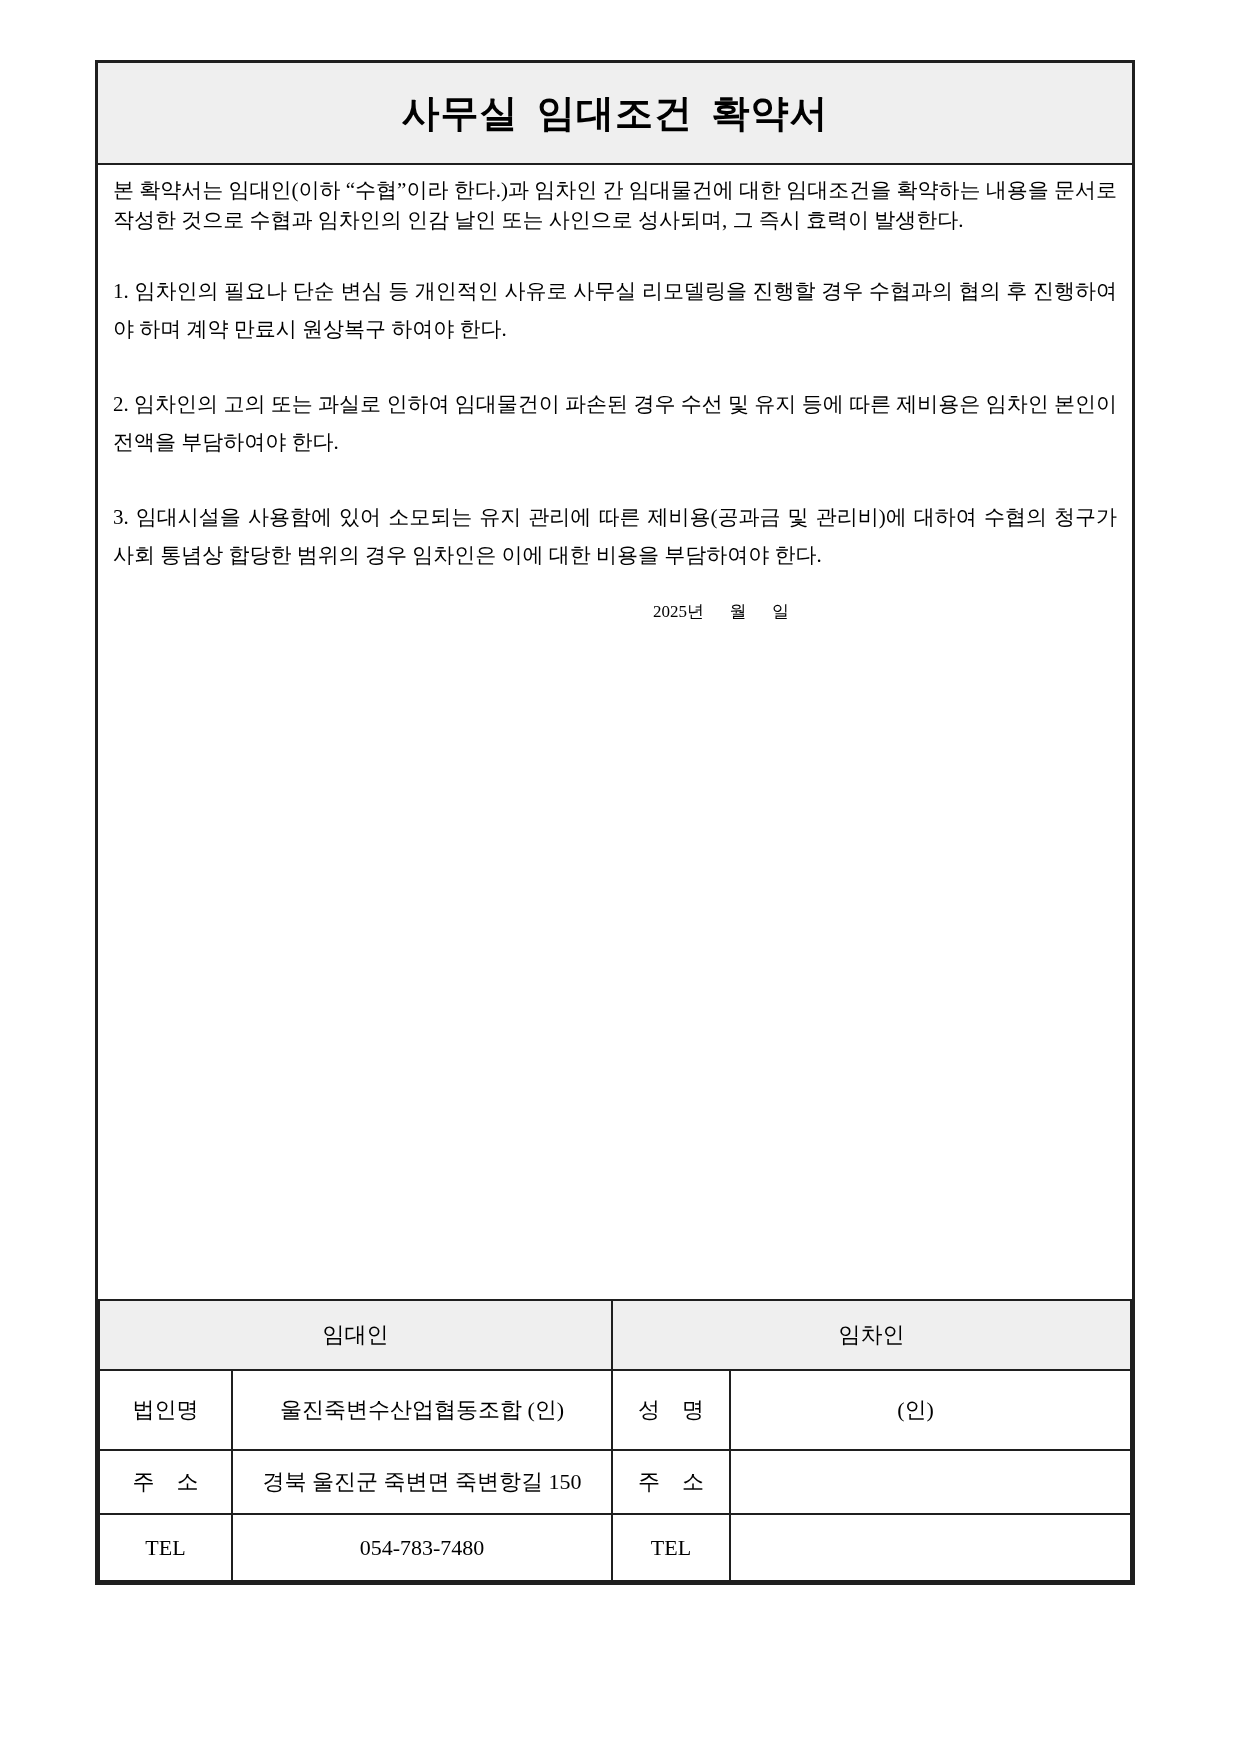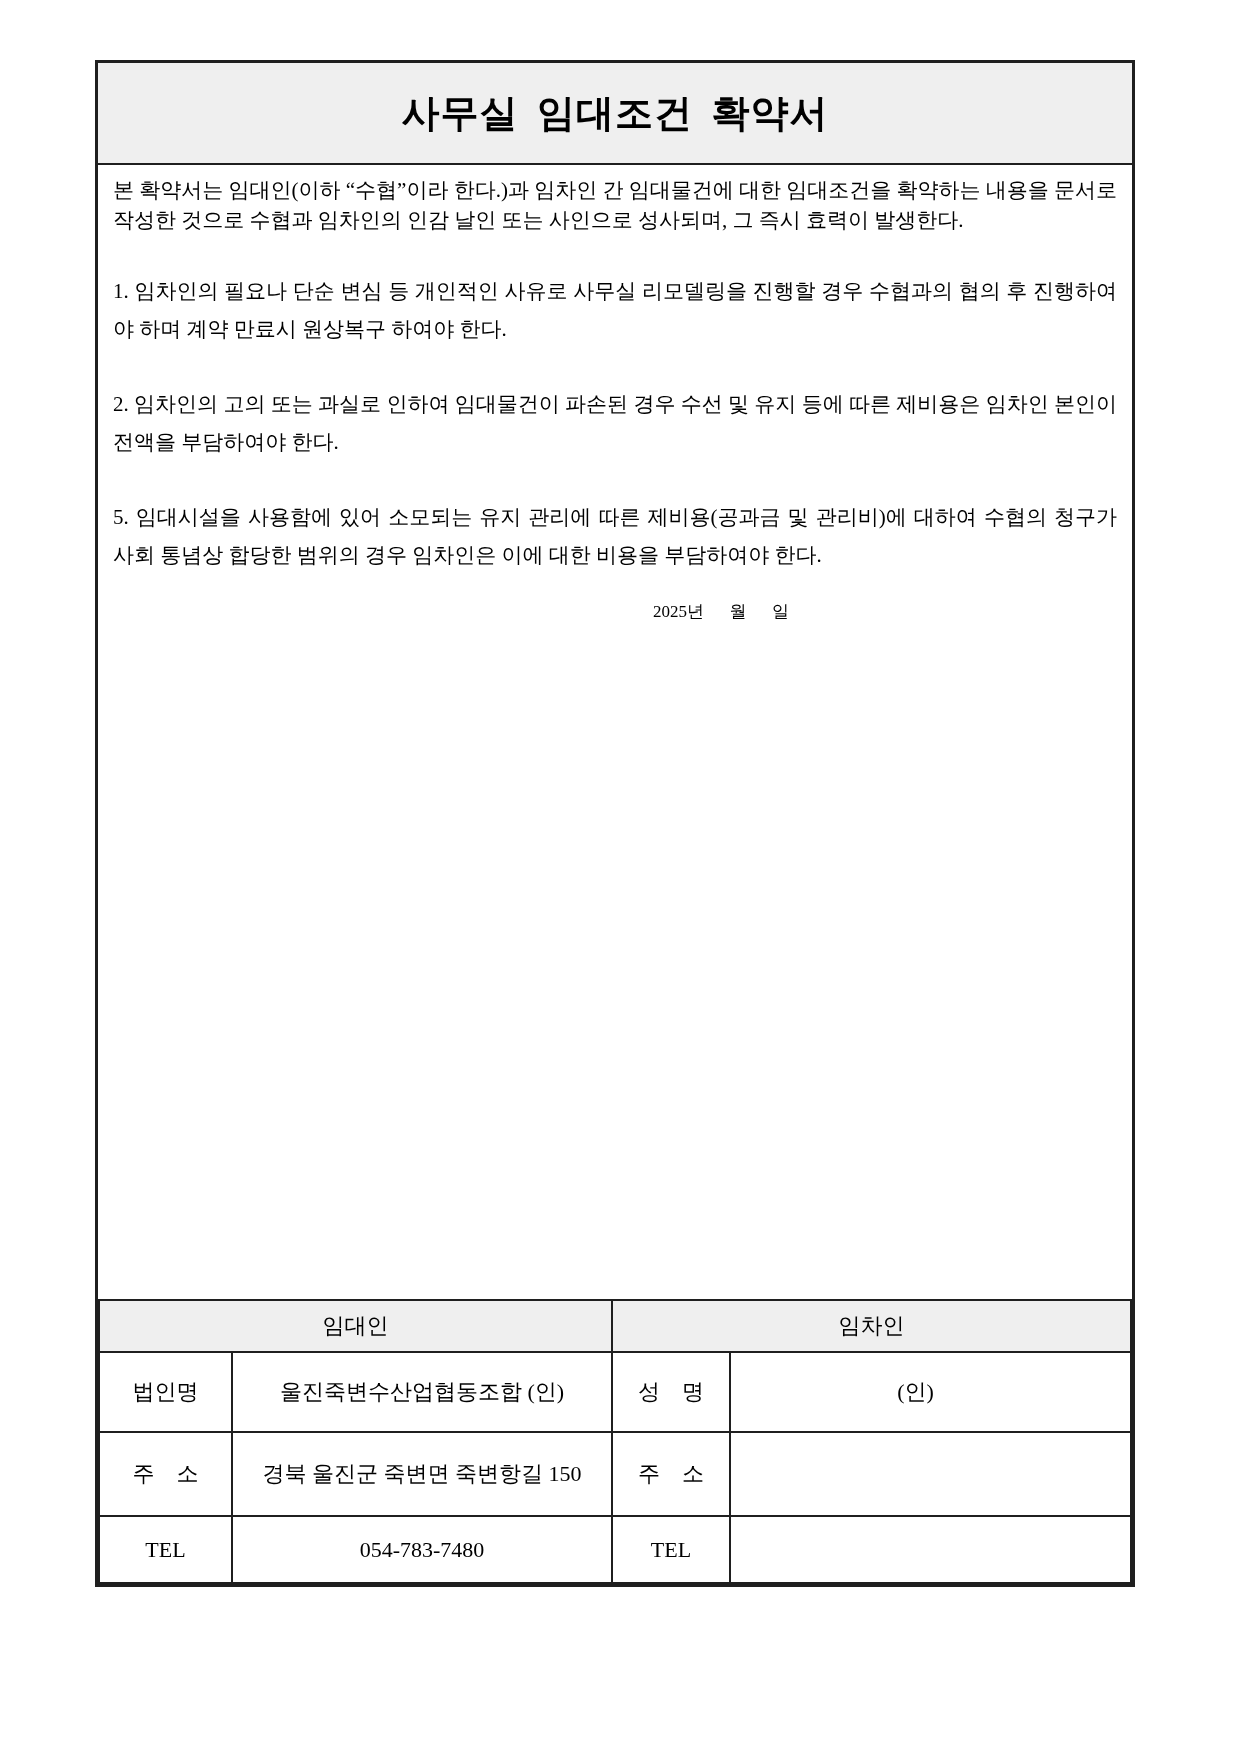--- a/index.html
+++ b/index.html
@@ -50,45 +50,45 @@
     font-size: 22px;
   }
   .sign-table td {
     border: 2px solid #1f1f1f;
     text-align: center;
     vertical-align: middle;
     line-height: 32px;
   }
   .sign-table .hdr {
     background: #efefef;
-    height: 52px;
+    height: 70px;
     font-size: 22px;
   }
   .label-cell { white-space: pre-wrap; }
   .value-right { text-align: right; padding-right: 30px; }
   .row-name  td { height: 80px; }
   .row-regno td { height: 69px; }
-  .row-addr  td { height: 84px; font-family: Liberation Serif, serif; }
+  .row-addr  td { height: 64px; font-family: Liberation Serif, serif; }
   .row-tel   td { height: 67px; }
 </style>
 </head>
 <body>
 
 <div class="page">
   <div class="doc">
 
     <div class="title-box">
       <div class="title-text">사무실 임대조건 확약서</div>
     </div>
 
     <div class="body-box">
       <p class="intro">본 확약서는 임대인(이하 “수협”이라 한다.)과 임차인 간 임대물건에 대한 임대조건을 확약하는 내용을 문서로 작성한 것으로 수협과 임차인의 인감 날인 또는 사인으로 성사되며, 그 즉시 효력이 발생한다.</p>
       <p class="clause">1. 임차인의 필요나 단순 변심 등 개인적인 사유로 사무실 리모델링을 진행할 경우 수협과의 협의 후 진행하여야 하며 계약 만료시 원상복구 하여야 한다.</p>
       <p class="clause">2. 임차인의 고의 또는 과실로 인하여 임대물건이 파손된 경우 수선 및 유지 등에 따른 제비용은 임차인 본인이 전액을 부담하여야 한다.</p>
-      <p class="clause">5. 임대시설을 사용함에 있어 소모되는 유지 관리에 따른 제비용(공과금 및 관리비)에 대하여 수협의 청구가 사회 통념상 합당한 범위의 경우 임차인은 이에 대한 비용을 부담하여야 한다.</p>
+      <p class="clause">3. 임대시설을 사용함에 있어 소모되는 유지 관리에 따른 제비용(공과금 및 관리비)에 대하여 수협의 청구가 사회 통념상 합당한 범위의 경우 임차인은 이에 대한 비용을 부담하여야 한다.</p>
       <div class="date-line">2025년      월      일</div>
     </div>
 
     <table class="sign-table">
       <colgroup>
         <col style="width:133px">
           <col style="width:380px">
           <col style="width:118px">
           <col>
       </colgroup>

